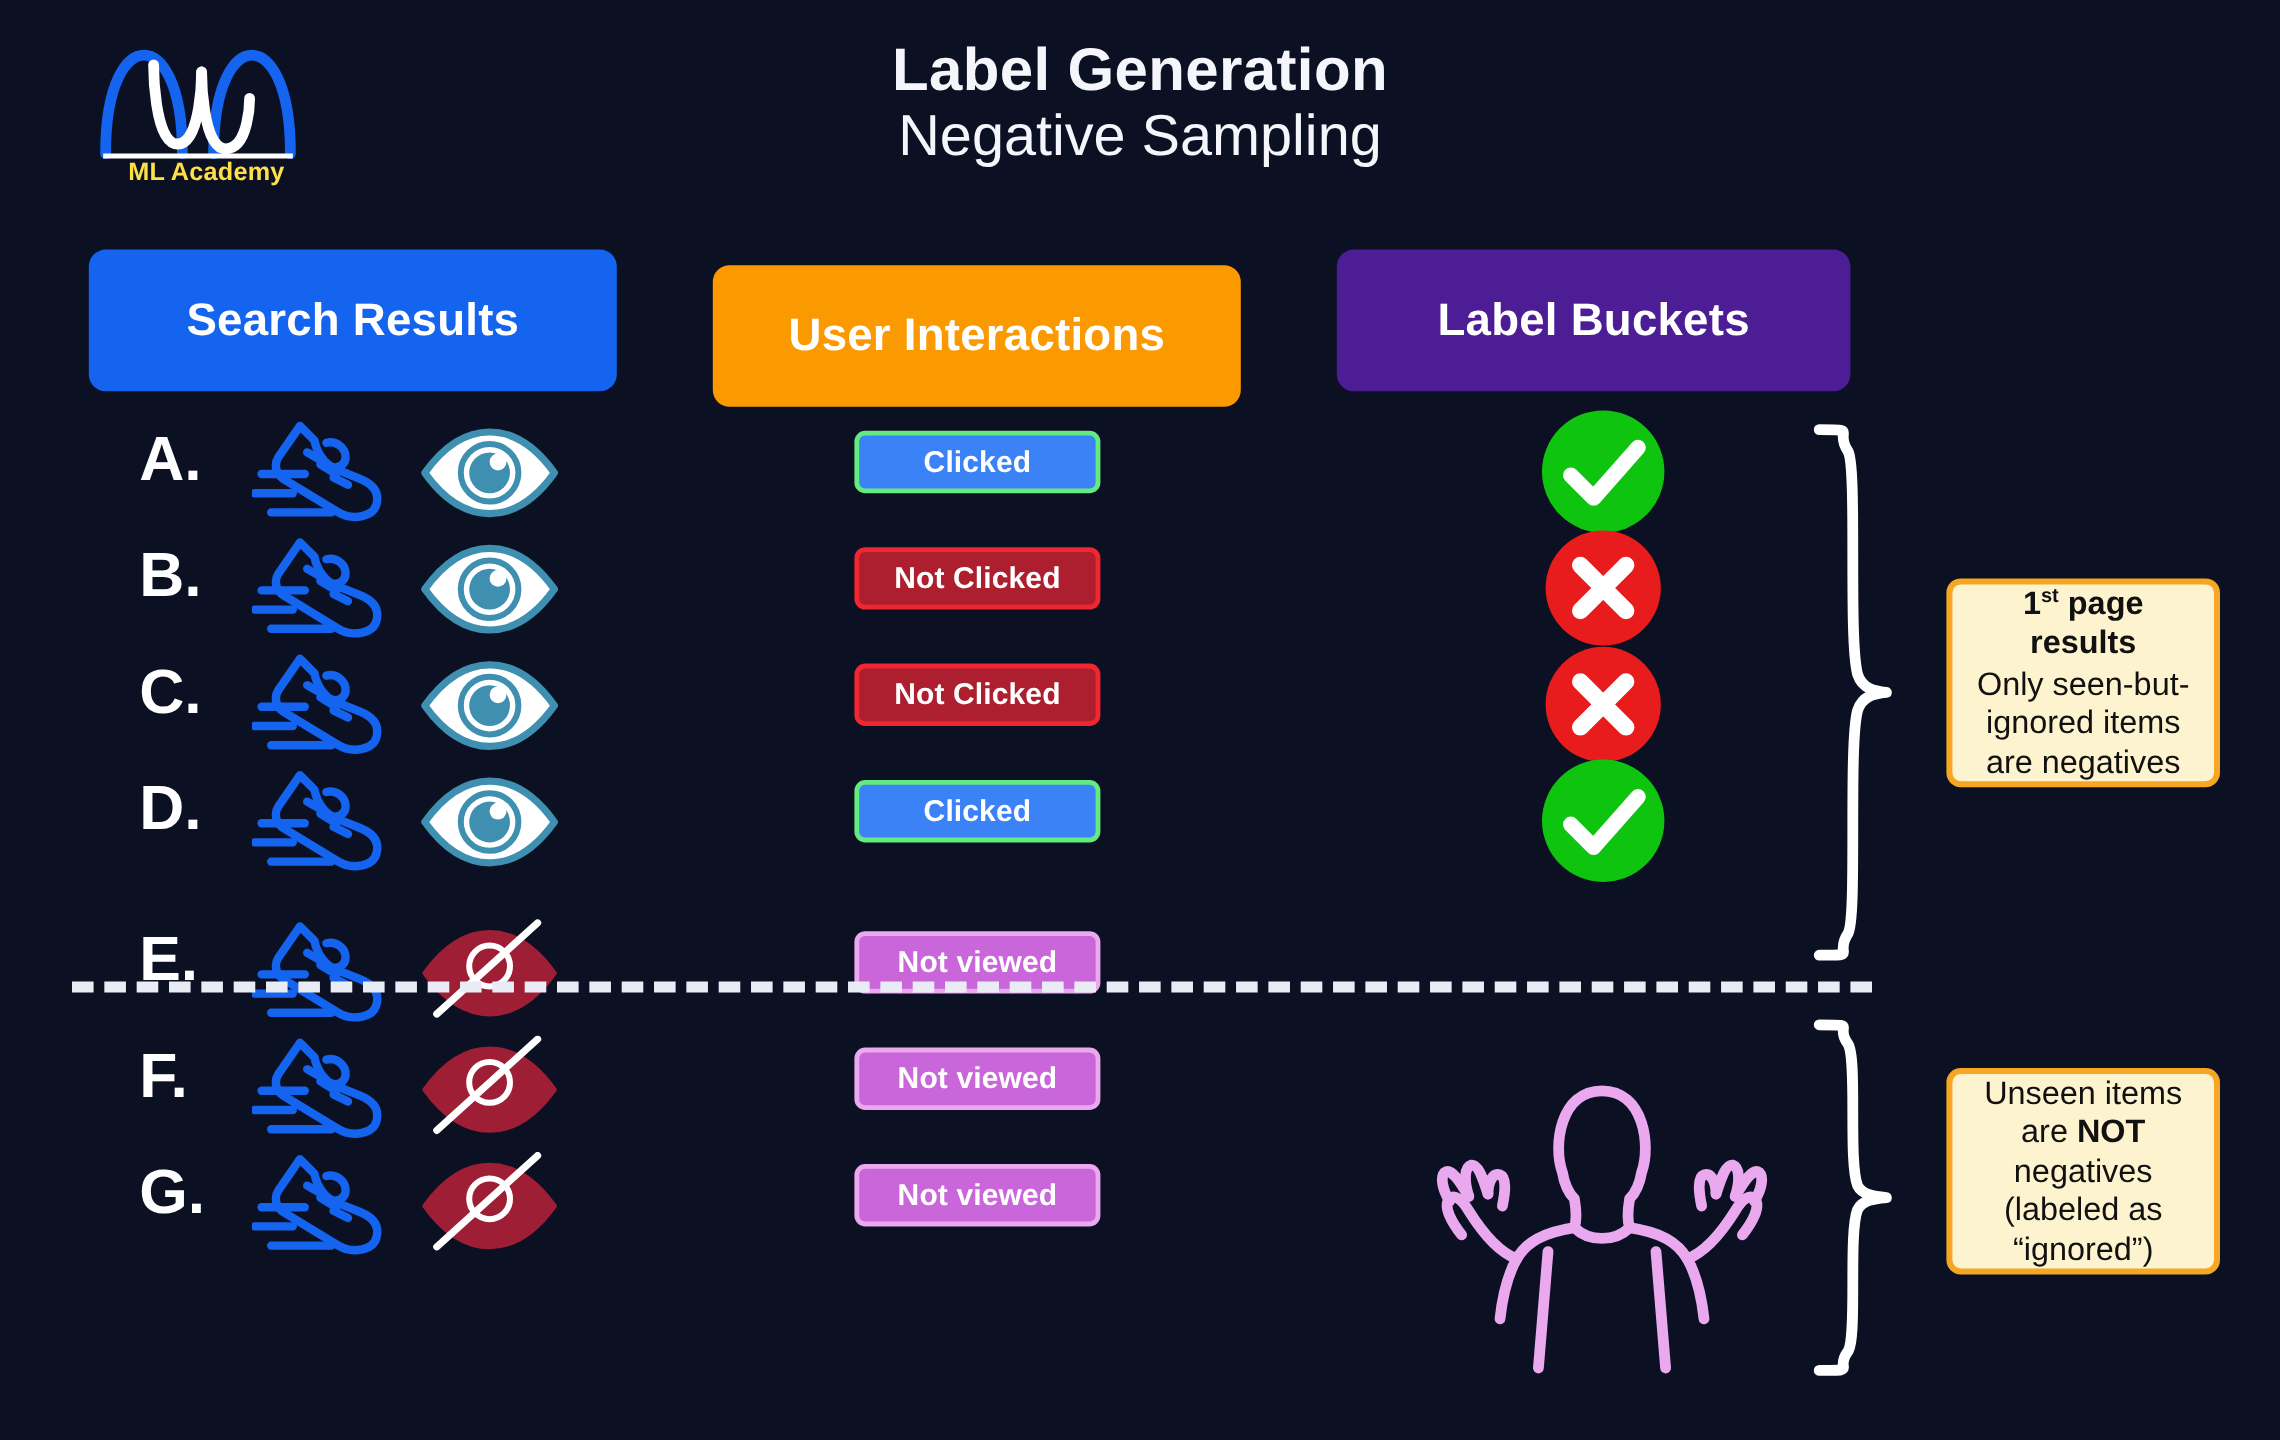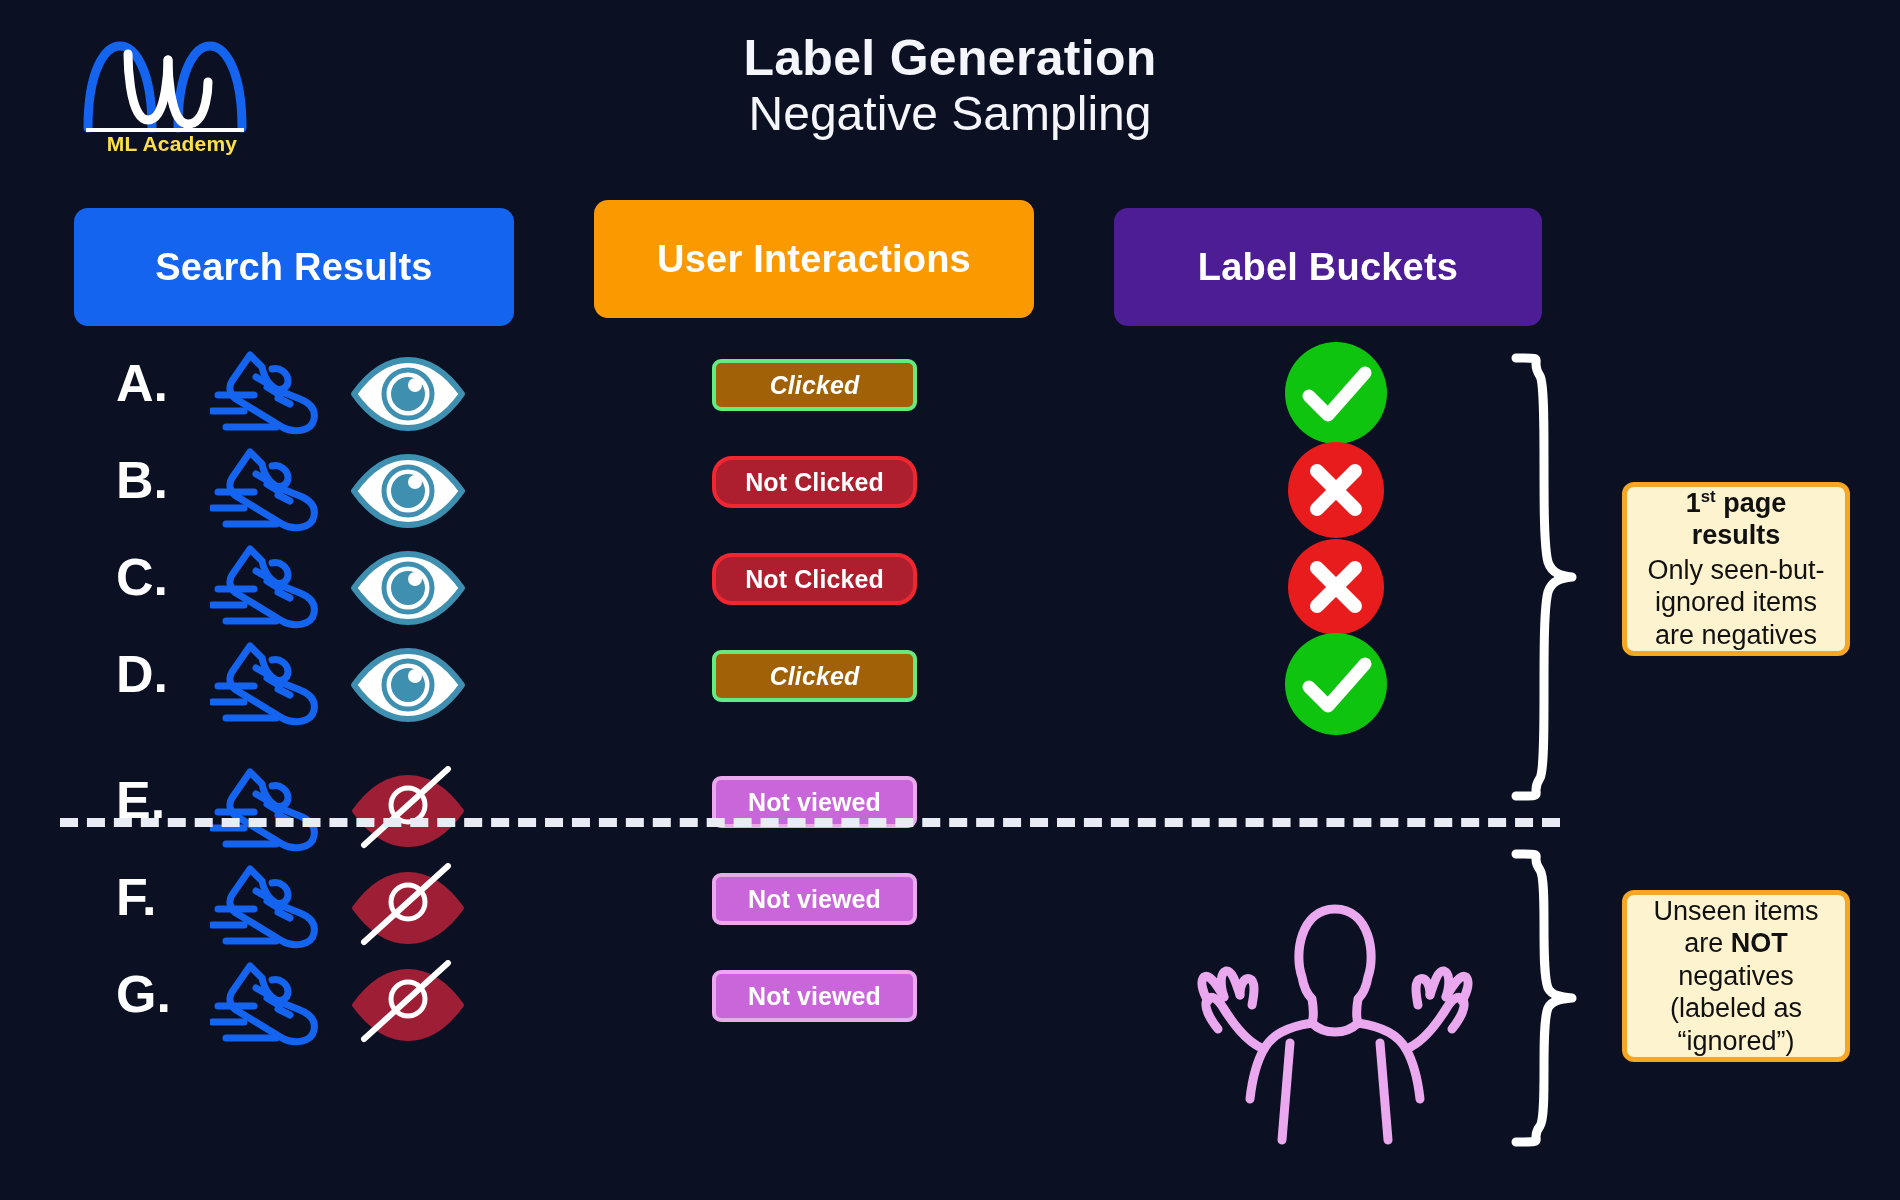--- a/index.html
+++ b/index.html
@@ -68,21 +68,21 @@
     border-radius: 14px;
     display: flex;
     align-items: center;
     justify-content: center;
     font-size: 38px;
     font-weight: 700;
     color: #ffffff;
     letter-spacing: .2px;
   }
   #hdr-search   { left: 74px;  top: 208px; width: 440px; background: #1464f0; }
-  #hdr-inter    { left: 594px; top: 200px; width: 440px; background: #fb9a00; }
+  #hdr-inter    { left: 594px; top: 221px; width: 440px; background: #fb9a00; }
   #hdr-buckets  { left: 1114px;top: 208px; width: 428px; background: #4c1d95; }
 
   
   .row {
     position: absolute;
     left: 0;
     width: 1900px;
     height: 118px;
   }
   .row-letter {
@@ -125,22 +125,22 @@
     display: flex;
     align-items: center;
     justify-content: center;
     font-size: 25px;
     font-weight: 700;
     color: #ffffff;
     border-width: 4px;
     border-style: solid;
     letter-spacing: .1px;
   }
-  .badge.clicked    { background: #a16207; border-color: #63ea81; font-style: italic; }
-  .badge.notclicked { background: #ad1f2e; border-color: #f02630; border-radius: 20px; }
+  .badge.clicked    { background: #3b82f6; border-color: #63ea81; }
+  .badge.notclicked { background: #ad1f2e; border-color: #f02630; }
   .badge.notviewed  { background: #c866da; border-color: #eaa9ef; }
 
   .bucket-cell {
     position: absolute;
     left: 1283px;
     top: 5px;
     width: 106px;
     height: 106px;
   }
   .bucket-circle {

